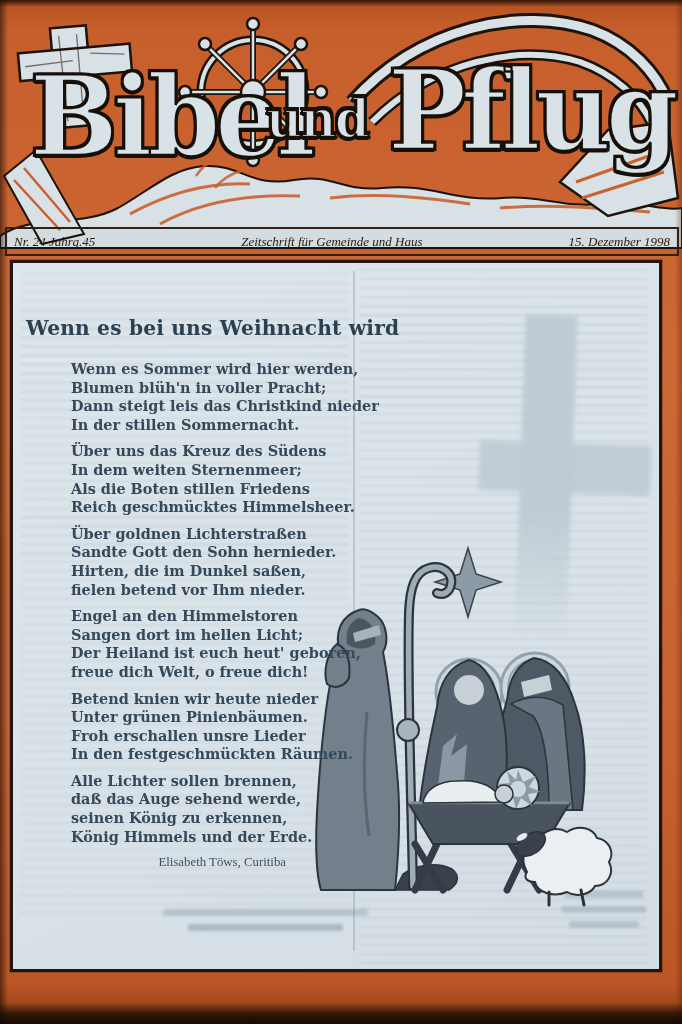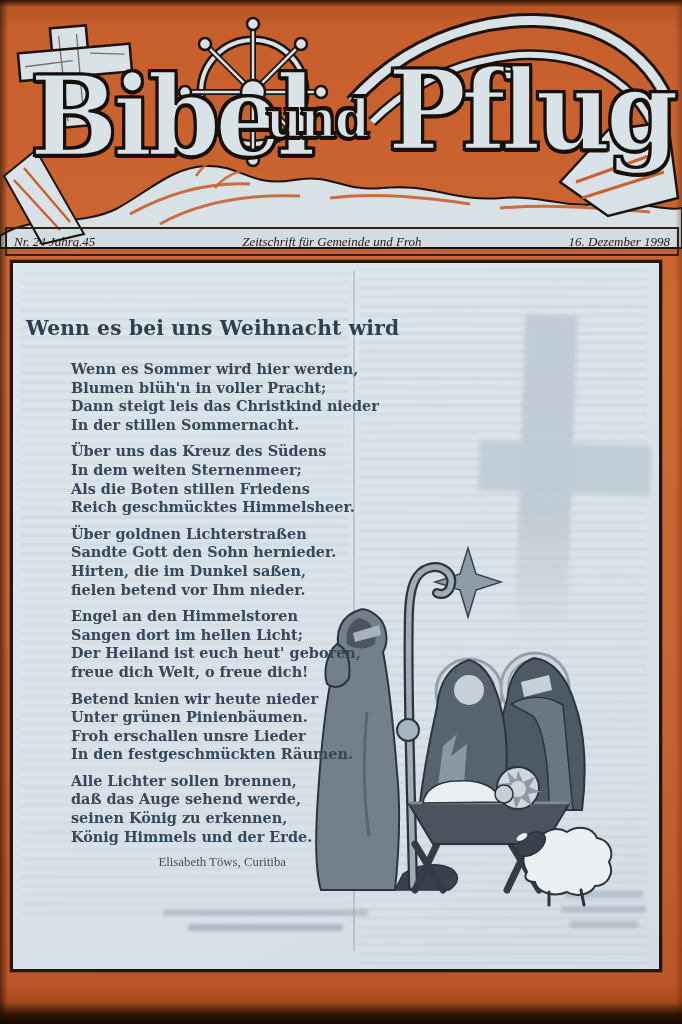--- a/index.html
+++ b/index.html
@@ -145,22 +145,22 @@
         <path d="M576,182 L660,152 M582,198 L664,172" stroke="#c96230" stroke-width="3"></path>
       </g>
     </svg>
     <div class="mast-word w-bibel">Bibel</div>
     <div class="mast-word w-und">und</div>
     <div class="mast-word w-pflug">Pflug</div>
   </div>
 
   <div class="info-bar">
     <span>Nr. 24  Jahrg.45</span>
-    <span>Zeitschrift für Gemeinde und Froh</span>
-    <span>16. Dezember 1998</span>
+    <span>Zeitschrift für Gemeinde und Haus</span>
+    <span>15. Dezember 1998</span>
   </div>
 
   <div class="content">
 
     <div class="bleed-col bc1"></div>
     <div class="bleed-col bc2"></div>
     <div class="bleed-divider"></div>
     <div class="bleed-cross-v"></div>
     <div class="bleed-cross-h"></div>
     <div class="bleed-bar bb1"></div>

